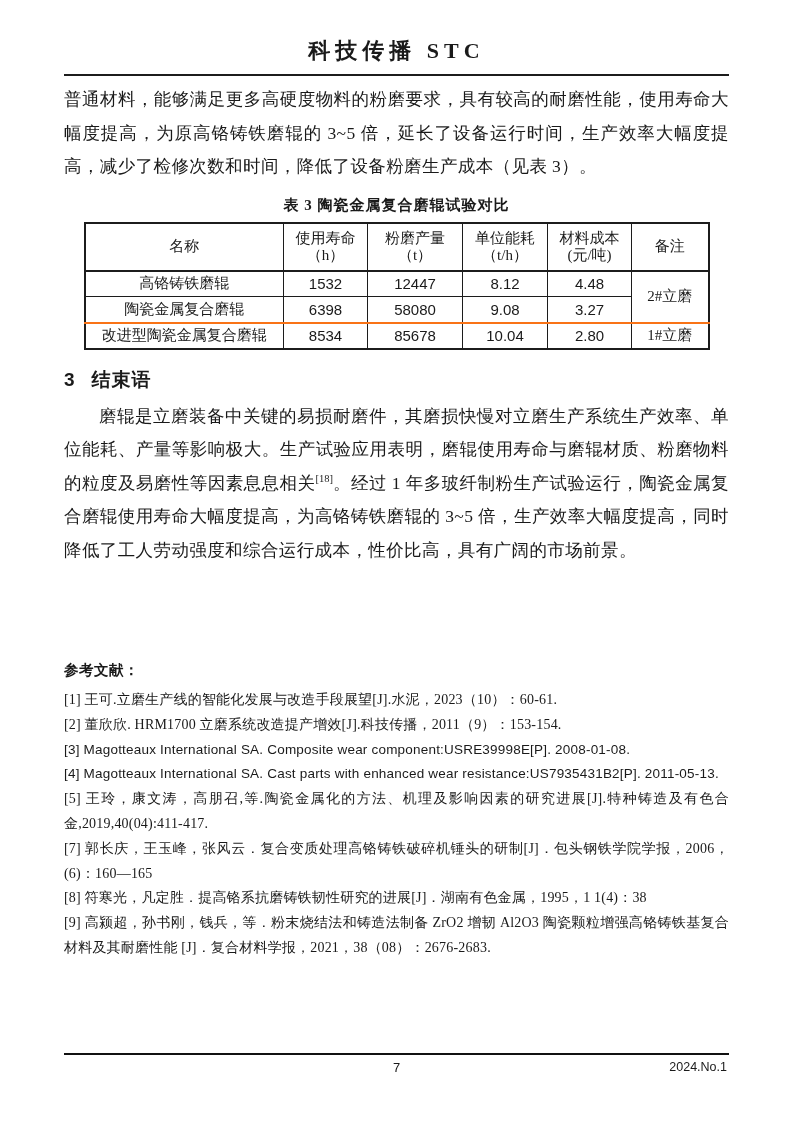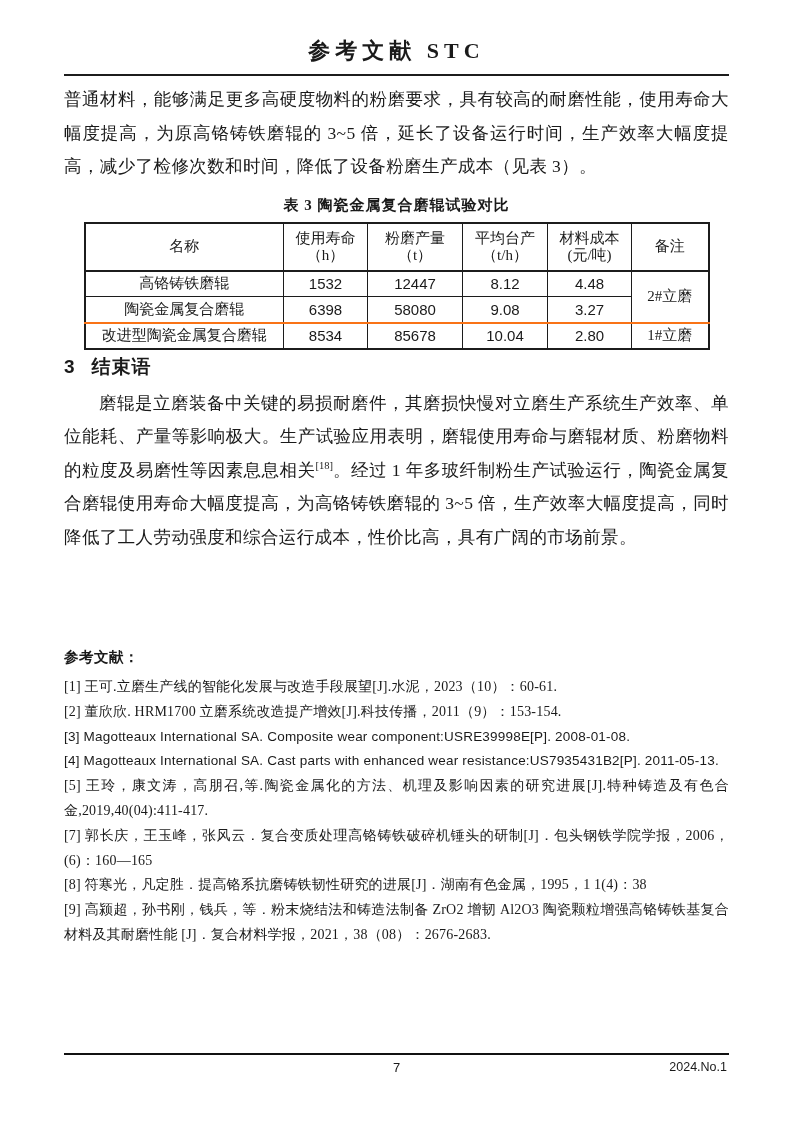--- a/index.html
+++ b/index.html
@@ -77,21 +77,21 @@
   .col-name  { width: 199px; }
   .col-life  { width: 84px; }
   .col-out   { width: 95px; }
   .col-avg   { width: 85px; }
   .col-cost  { width: 84px; }
   .col-note  { width: 77px; }
   .num-cell  { font-family: "Liberation Sans", "DejaVu Sans", sans-serif; font-size: 14.5px; }
 
   
   .section-heading {
-    margin-top: 4px;
+    margin-top: 17px;
     font-size: 19px;
     font-weight: bold;
     font-family: "Liberation Sans", "DejaVu Sans", sans-serif;
     letter-spacing: 1px;
   }
   .section-heading .sec-num { margin-right: 16px; }
 
   
   .references { margin-top: 94px; }
   .ref-heading {
@@ -135,21 +135,21 @@
     font-size: 12.5px;
     font-family: "Liberation Sans", "DejaVu Sans", sans-serif;
   }
 </style>
 </head>
 <body>
 
 <div class="page">
   <div class="content">
 
-    <div class="journal-title">参考文献 STC</div>
+    <div class="journal-title">科技传播 STC</div>
     <hr class="header-rule">
 
     <p class="body-para">普通材料，能够满足更多高硬度物料的粉磨要求，具有较高的耐磨性能，使用寿命大幅度提高，为原高铬铸铁磨辊的 3~5 倍，延长了设备运行时间，生产效率大幅度提高，减少了检修次数和时间，降低了设备粉磨生产成本（见表 3）。</p>
 
     <div class="table-caption">表 3  陶瓷金属复合磨辊试验对比</div>
 
     <table class="results">
       <colgroup>
         <col class="col-name">
           <col class="col-life">
@@ -158,21 +158,21 @@
           <col class="col-cost">
           <col class="col-note">
       </colgroup>
       <thead>
         <tr>
           <th>名称</th>
           <th class="th-multiline">使用寿命
 （h）</th>
           <th class="th-multiline">粉磨产量
 （t）</th>
-          <th class="th-multiline">平均台产
+          <th class="th-multiline">单位能耗
 （t/h）</th>
           <th class="th-multiline">材料成本
 (元/吨)</th>
           <th>备注</th>
         </tr>
       </thead>
       <tbody>
         <tr>
           <td>高铬铸铁磨辊</td>
           <td class="num-cell">1532</td>

